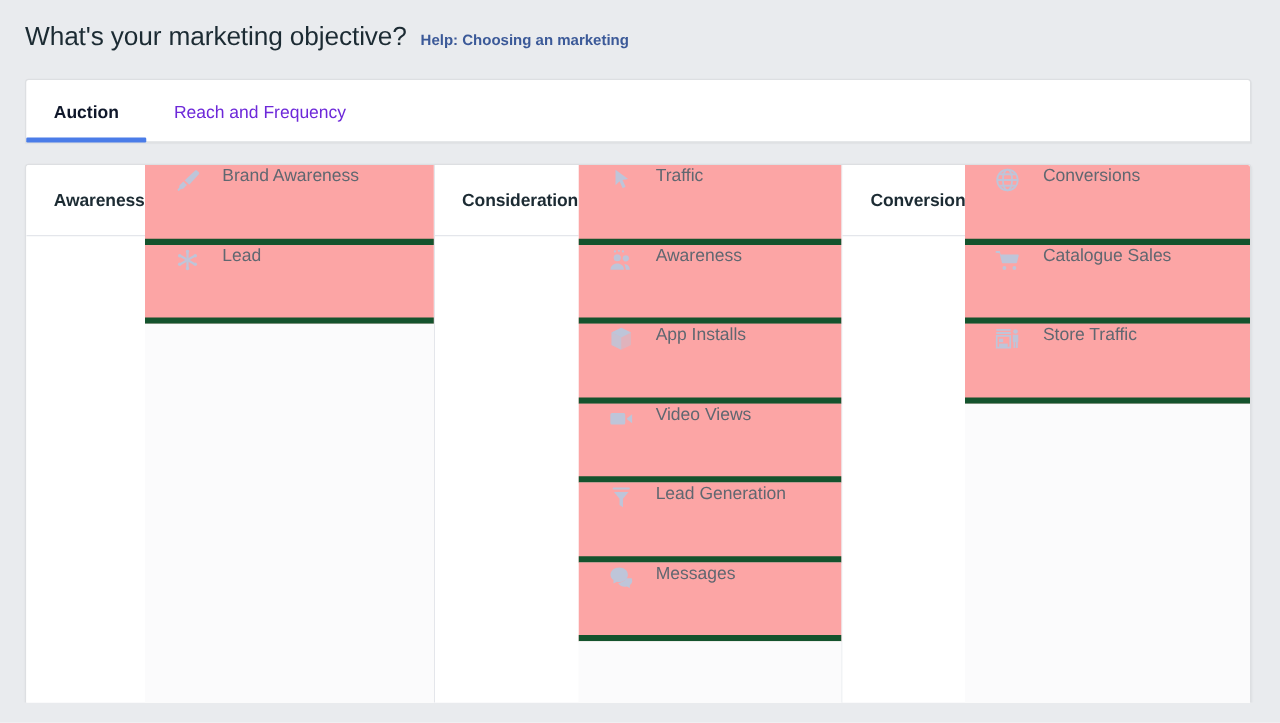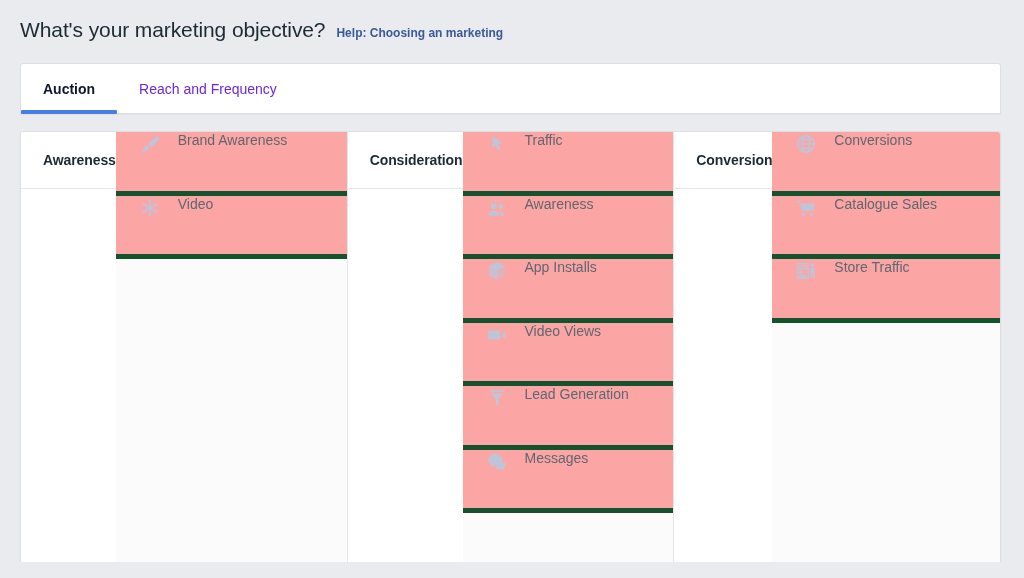--- a/index.html
+++ b/index.html
@@ -212,21 +212,21 @@
               <line x1="6.8" y1="9" x2="17.2" y2="15"></line>
               <line x1="6.8" y1="15" x2="17.2" y2="9"></line>
               <circle cx="12" cy="4.6" r="1.5" fill="#bec5d9" stroke="none"></circle>
               <circle cx="12" cy="19.4" r="1.5" fill="#bec5d9" stroke="none"></circle>
               <circle cx="5.2" cy="8.3" r="1.5" fill="#bec5d9" stroke="none"></circle>
               <circle cx="18.8" cy="15.7" r="1.5" fill="#bec5d9" stroke="none"></circle>
               <circle cx="5.2" cy="15.7" r="1.5" fill="#bec5d9" stroke="none"></circle>
               <circle cx="18.8" cy="8.3" r="1.5" fill="#bec5d9" stroke="none"></circle>
             </svg>
           </span>
-          <span class="objective-label">Video</span>
+          <span class="objective-label">Lead</span>
         </div>
 
         <div class="column-filler"></div>
       </div>
     </div>
 
     <div class="column">
       <div class="column-header">
         <span class="column-header-text">Consideration</span>
       </div>

